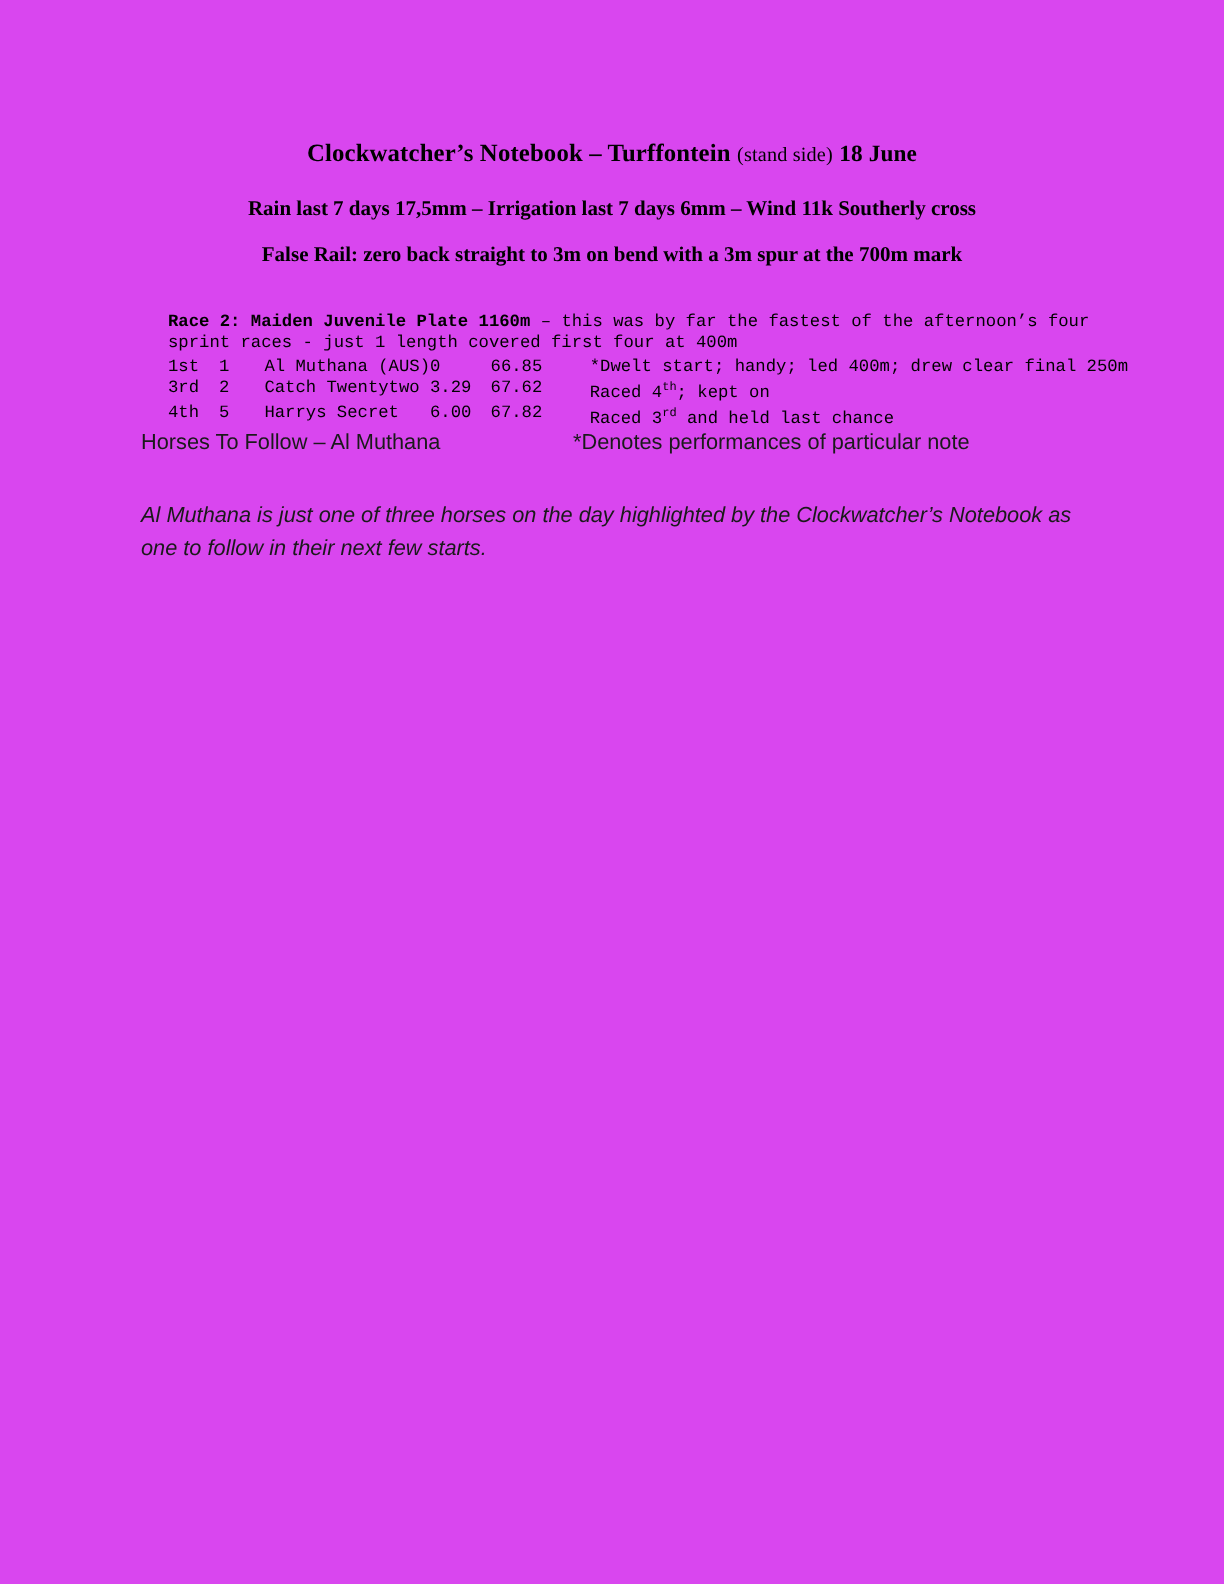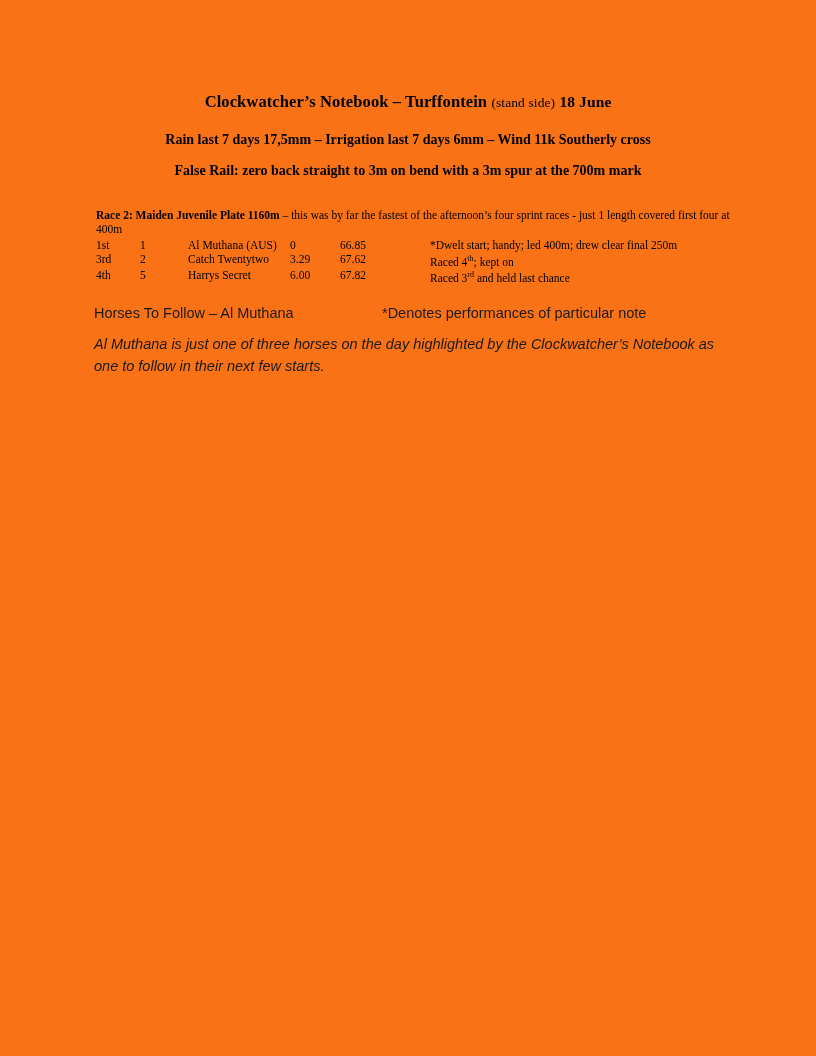--- a/index.html
+++ b/index.html
@@ -4,21 +4,21 @@
 <style>
   html, body {
     margin: 0;
     padding: 0;
     background: #ffffff;
   }
   .page {
     position: relative;
     width: 816px;
     height: 1056px;
-    background: #f97316;
+    background: #d946ef;
     overflow: hidden;
     color: #000000;
   }
 
   
   .header {
     position: absolute;
     left: 0;
     top: 92px;
     width: 816px;
@@ -45,24 +45,24 @@
     font-weight: bold;
     margin: 0;
   }
   .sub-1 { margin-top: 19px; }
   .sub-2 { margin-top: 15px; }
   .sub-3 { margin-top: 15px; }
 
   
   .race-block {
     position: absolute;
-    left: 96px;
+    left: 112px;
     top: 208px;
     width: 640px;
-    font-family: Liberation Serif, serif;
+    font-family: Liberation Mono, monospace;
     font-size: 11.5px;
   }
   .race-heading {
     margin: 0 0 3px 0;
     line-height: 14px;
   }
   .race-heading .race-name {
     font-weight: bold;
   }
   .race-heading .race-comment {
@@ -91,21 +91,21 @@
   .body-text {
     position: absolute;
     left: 94px;
     width: 628px;
     font-family: "Liberation Sans", sans-serif;
     font-size: 14.5px;
     line-height: 22px;
     color: #1a1a1a;
   }
   .follow-row {
-    top: 302px;
+    top: 284px;
     display: flex;
   }
   .follow-left  { width: 288px; }
   .follow-right { flex: 1; }
   .para-1 { top: 333px; font-style: italic; }
   .para-2 { top: 382px; }
 </style>
 </head>
 <body>
 

